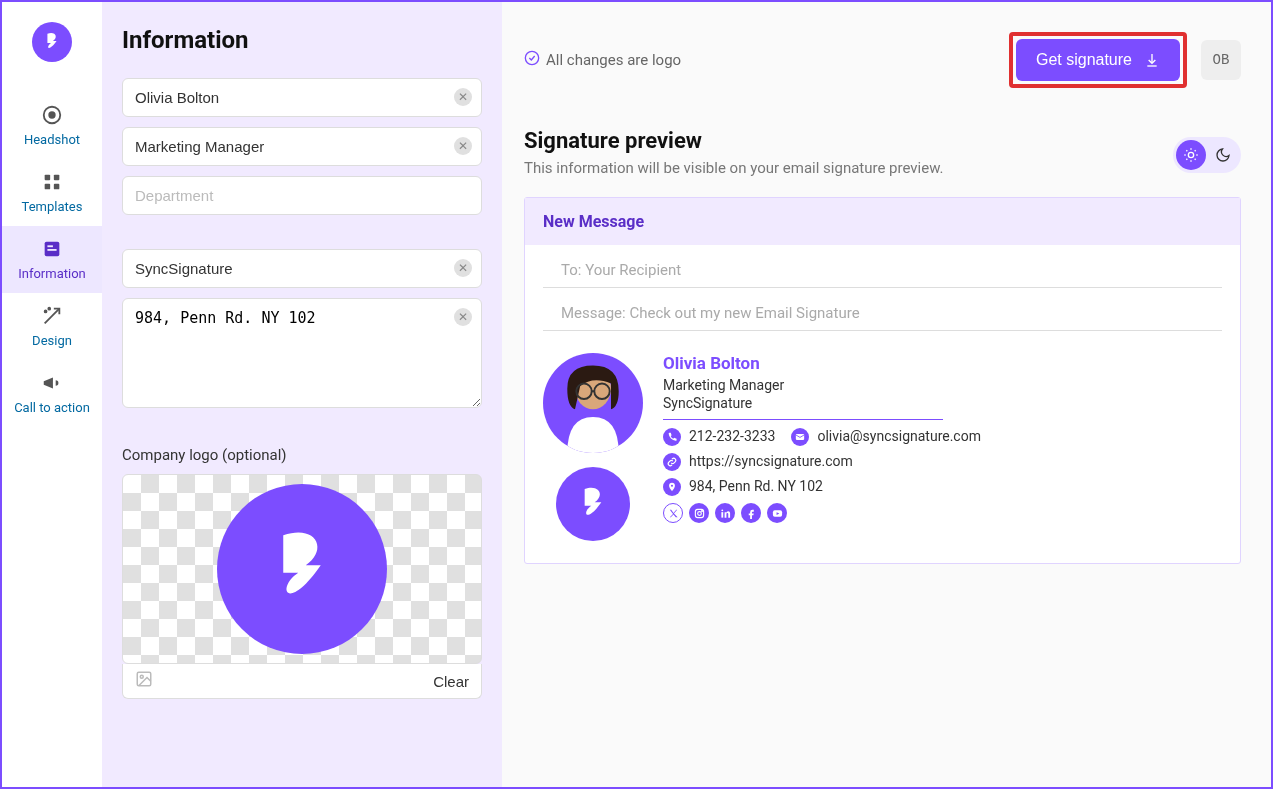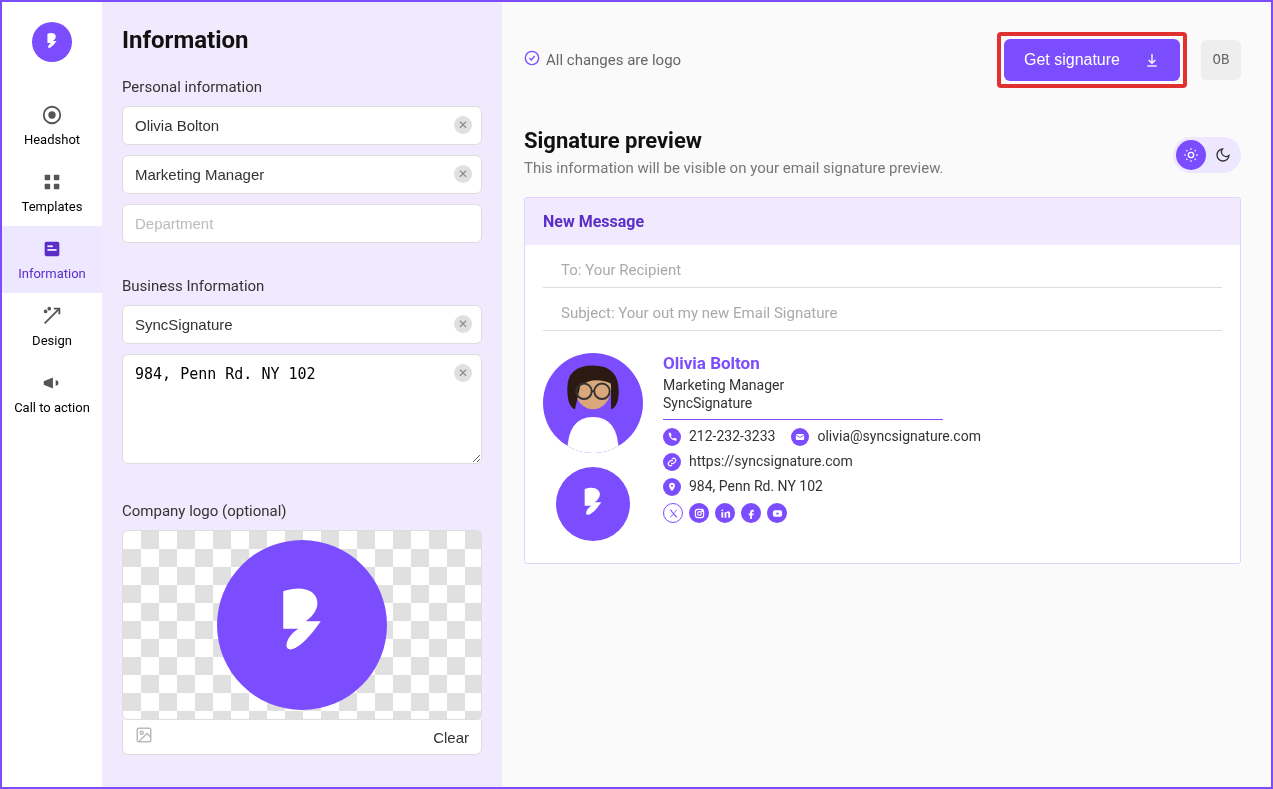--- a/index.html
+++ b/index.html
@@ -1,21 +1,21 @@
 <!DOCTYPE html>
 <html><head>
 <meta charset="utf-8">
 <style>
 * { box-sizing: border-box; margin: 0; padding: 0; }
 body { font-family: -apple-system, BlinkMacSystemFont, "Segoe UI", Roboto, sans-serif; background: #fff; border: 2px solid #7c4dff; width:1273px; height:789px; overflow:hidden; }
 .app { display: flex; height: 100%; }
 .sidebar { width: 100px; background: #fff; display: flex; flex-direction: column; align-items: center; padding-top: 20px; }
 .logo { width: 40px; height: 40px; background: #7c4dff; border-radius: 50%; display:flex; align-items:center; justify-content:center; margin-bottom:30px;}
 .logo svg { width:22px; height:22px; }
-.nav-item { width: 100%; text-align: center; padding: 12px 0; cursor: pointer; color: #000000; font-size: 13px; }
+.nav-item { width: 100%; text-align: center; padding: 12px 0; cursor: pointer; color: #0369a1; font-size: 13px; }
 .nav-item .nav-icon { display:block; margin:0 auto 6px; width:22px; height:22px; color:#555; }
 .nav-item.active { background: #ede7ff; color: #5a2ec7; }
 .nav-item.active .nav-icon { color:#5a2ec7; }
 .form-col { width: 400px; background: #f1eaff; padding: 24px 20px; overflow-y:auto; }
 .form-title { font-size: 24px; font-weight: 700; color:#111; margin-bottom:24px; }
 .section-label { font-size: 15px; color:#333; margin-bottom:10px; }
 .form-input-wrap { position:relative; margin-bottom:10px; }
 .form-input { width:100%; padding:10px 34px 10px 12px; border:1px solid #ddd; border-radius:6px; font-size:15px; background:#fff; color:#333; }
 .form-input::placeholder { color:#bbb; }
 .form-textarea { width:100%; min-height:110px; padding:10px 34px 10px 12px; border:1px solid #ddd; border-radius:6px; font-size:15px; background:#fff; resize:both; }
@@ -25,21 +25,21 @@
 .logo-box .big-logo { width:170px; height:170px; background:#7c4dff; border-radius:50%; display:flex; align-items:center; justify-content:center; }
 .logo-footer { display:flex; justify-content:space-between; align-items:center; border:1px solid #ddd; border-top:none; border-radius:0 0 6px 6px; background:#fff; padding:6px 12px; }
 .logo-footer .img-icon { color:#bbb; }
 .clear-btn { background:none; border:none; font-size:15px; cursor:pointer; color:#333; }
 .preview-col { flex:1; background:#fafafa; padding: 30px 30px 30px 22px; position:relative; }
 .top-row { display:flex; align-items:center; justify-content:space-between; margin-bottom:40px; }
 .saved { color:#666; font-size:15px; display:flex; align-items:center; gap:6px;}
 .saved-icon { color:#7c4dff; }
 .right-actions { display:flex; align-items:center; gap:14px; }
 .get-sig-wrap { border:4px solid #e03030; border-radius:4px; padding:3px; }
-.get-sig { background:#7c4dff; color:#fff; border:none; padding:12px 20px; border-radius:6px; font-size:16px; cursor:pointer; display:flex; align-items:center; gap:24px; }
+.get-sig { background:#7c4dff; color:#fff; border:none; padding:12px 20px; border-radius:6px; font-size:16px; cursor:pointer; display:flex; align-items:center; gap:12px; }
 .avatar-badge { width:40px; height:40px; background:#eee; border-radius:6px; display:flex; align-items:center; justify-content:center; font-size:14px; color:#666;font-family:Liberation Mono, monospace; }
 .preview-title { font-size:22px; font-weight:700; color:#111; margin-bottom:6px; }
 .preview-sub { font-size:15px; color:#777; margin-bottom:20px; }
 .theme-toggle { position:absolute; right:30px; top:135px; display:flex; background:#ede7ff; border-radius:18px; padding:3px; gap:2px;}
 .theme-btn { width:30px; height:30px; border-radius:50%; display:flex; align-items:center; justify-content:center; cursor:pointer; }
 .theme-btn.active { background:#7c4dff; color:#fff; }
 .email-card { border:1px solid #e0d4ff; background:#fff; border-radius:3px; margin-top:20px; }
 .email-head { background:#f1eaff; padding:14px 18px; color:#5a2ec7; font-size:16px;font-weight:bold; }
 .email-line { padding:8px 18px; border-bottom:1px solid #eee; color:#aaa; font-size:15px; margin:8px 18px 0; border:none; border-bottom:1px solid #ddd; }
 .sig-body { display:flex; padding:22px 18px; gap:20px; }
@@ -107,35 +107,33 @@
           <path d="M3 10v4l10 4V6L3 10z"></path>
           <path d="M16 9a3 3 0 010 6V9z"></path>
         </svg>
       <span>Call to action</span>
     </div>
   </div>
 
   <div class="form-col">
     <div class="form-title">Information</div>
 
-    <div class="section-label">Personal information</div>
     <div class="form-input-wrap">
       <input class="form-input" value="Olivia Bolton" style="">
       <span class="clear-x">✕</span>
     </div>
     <div class="form-input-wrap">
       <input class="form-input" value="Marketing Manager" style="">
       <span class="clear-x">✕</span>
     </div>
     <div class="form-input-wrap">
       <input class="form-input" placeholder="Department" style="">
     </div>
 
     <div class="section-gap"></div>
-    <div class="section-label">Business Information</div>
     <div class="form-input-wrap">
       <input class="form-input" value="SyncSignature" style="">
       <span class="clear-x">✕</span>
     </div>
     <div class="form-input-wrap">
       <textarea class="form-textarea" style="">984, Penn Rd. NY 102</textarea>
       <span class="clear-x">✕</span>
     </div>
 
     <div class="section-gap"></div>
@@ -198,21 +196,21 @@
       <div class="theme-btn">
         <svg width="16" height="16" viewBox="0 0 24 24" fill="none" stroke="#333" stroke-width="2">
             <path d="M21 12.8A9 9 0 1111.2 3a7 7 0 009.8 9.8z"></path>
           </svg>
       </div>
     </div>
 
     <div class="email-card">
       <div class="email-head">New Message</div>
       <div class="email-line">To: Your Recipient</div>
-      <div class="email-line">Subject: Your out my new Email Signature</div>
+      <div class="email-line">Message: Check out my new Email Signature</div>
 
       <div class="sig-body">
         <div class="sig-left">
           <div class="headshot">
             <svg viewBox="0 0 60 70">
                 <ellipse cx="30" cy="20" rx="14" ry="16" fill="#d9a77a"></ellipse>
                 <path d="M10 20 Q10 2 30 2 Q50 2 50 22 Q50 34 44 36 L44 16 Q30 10 20 18 L16 36 Q10 34 10 20Z" fill="#2b1a12"></path>
                 <circle cx="23" cy="22" r="6" fill="none" stroke="#333" stroke-width="1.5"></circle>
                 <circle cx="37" cy="22" r="6" fill="none" stroke="#333" stroke-width="1.5"></circle>
                 <line x1="29" y1="22" x2="31" y2="22" stroke="#333" stroke-width="1.5"></line>

